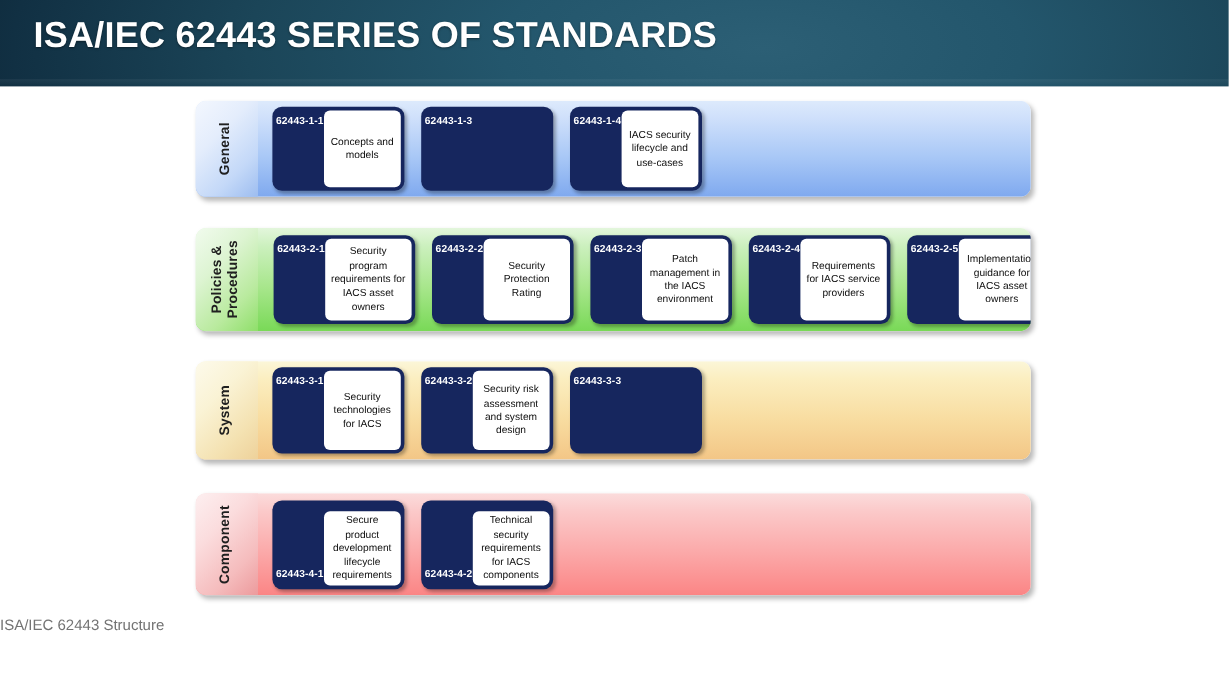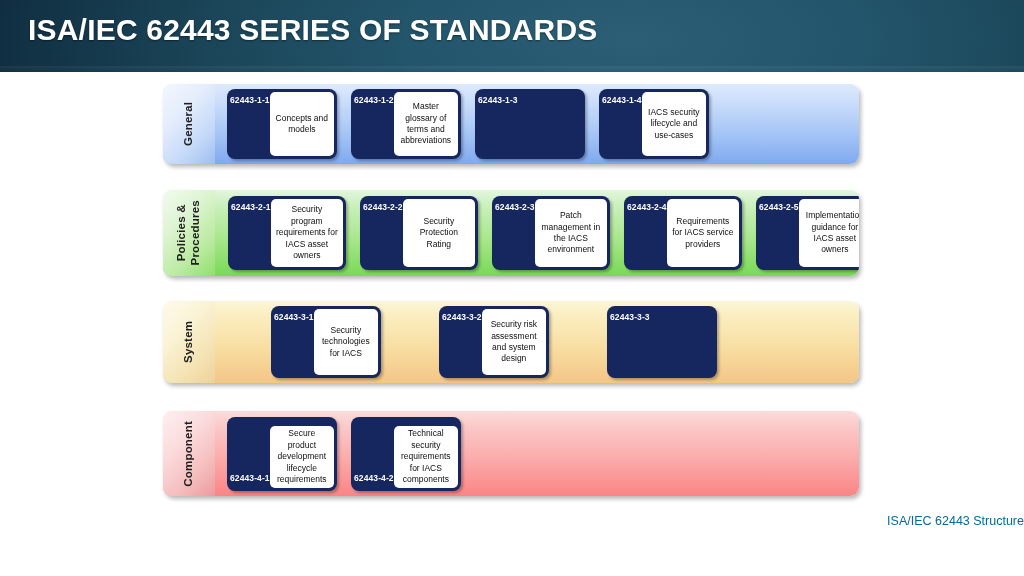--- a/index.html
+++ b/index.html
@@ -138,21 +138,21 @@
     border-radius: 8px;
     box-shadow: 2px 2px 3px rgba(0,0,0,0.30);
     padding: 3px;
     box-sizing: border-box;
     display: flex;
     flex-direction: row;
     flex: 0 0 auto;
   }
   .row-0 .card { width: 110px; height: 70px; }
   .row-1 .card { width: 118px; height: 74px; }
-  .row-2 .card { width: 110px; height: 72px; margin-left: 44px; }
+  .row-2 .card { width: 110px; height: 72px; }
   .row-3 .card { width: 110px; height: 74px; align-items: flex-end; }
 
   .card-title {
     color: #ffffff;
     font-size: 8.5px;
     font-weight: bold;
     text-align: center;
     line-height: 1;
     padding: 4px 0 5px 0;
     letter-spacing: 0.1px;
@@ -171,23 +171,23 @@
     padding: 2px 4px;
     box-sizing: border-box;
   }
 
   
   .caption {
     position: absolute;
     left: 0;
     top: 512px;
     width: 1024px;
-    text-align: right;
+    text-align: left;
     font-size: 12.5px;
-    color: #0369a1;
+    color: #737373;
     line-height: 1.55;
   }
   .caption div { display: block; }
 </style>
 </head>
 <body>
 
 <div class="slide">
 
   <div class="title-bar">
@@ -200,24 +200,20 @@
       <div class="row-band"></div>
       <div class="row-label">
         <div class="row-label-inner">
           <span>General</span>
         </div>
       </div>
       <div class="cards">
         <div class="card">
           <div class="card-title">62443-1-1</div>
           <div class="card-body">Concepts and models</div>
-        </div>
-        <div class="card">
-          <div class="card-title">62443-1-2</div>
-          <div class="card-body">Master glossary of terms and abbreviations</div>
         </div>
         <div class="card">
           <div class="card-title">62443-1-3</div>
         </div>
         <div class="card">
           <div class="card-title">62443-1-4</div>
           <div class="card-body">IACS security lifecycle and use-cases</div>
         </div>
       </div>
     </div>

